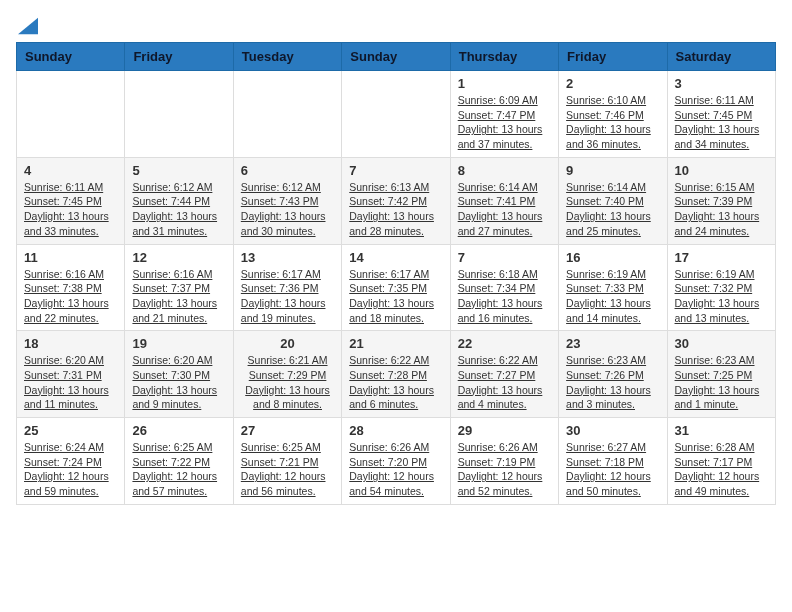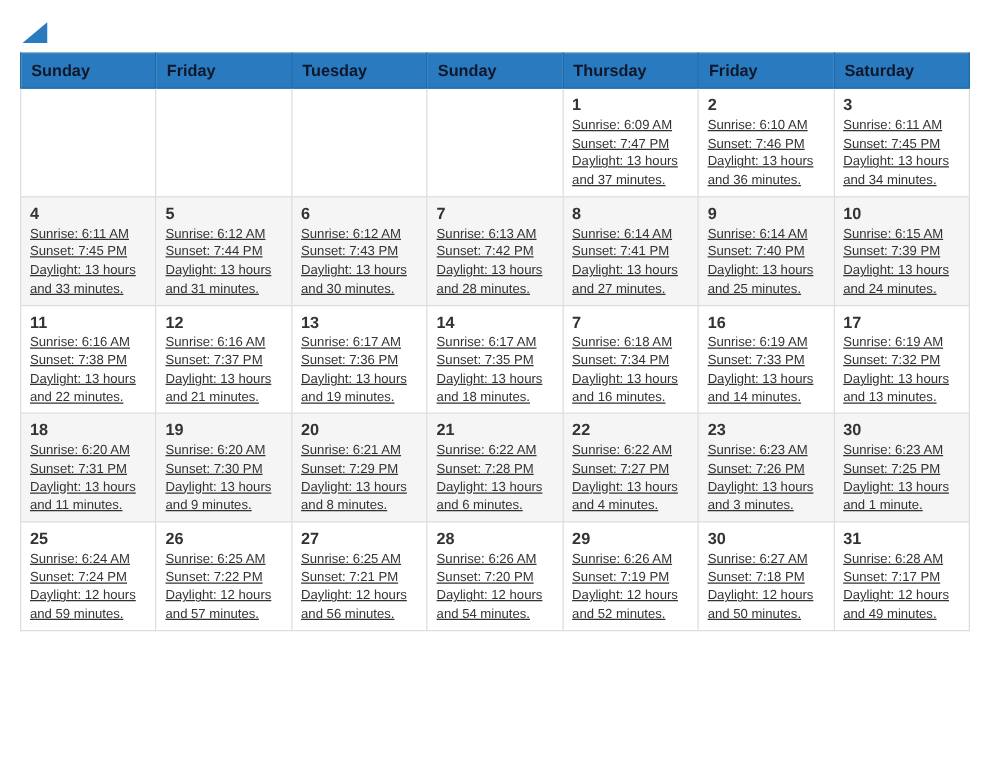--- a/index.html
+++ b/index.html
@@ -194,21 +194,21 @@
 Sunset: 7:32 PM
 Daylight: 13 hours and 13 minutes.</span></td>
       </tr>
       <tr>
         <td style="background: rgb(245, 245, 245);"><span class="day-number">18</span><span class="day-info" style="white-space: pre-line;">Sunrise: 6:20 AM
 Sunset: 7:31 PM
 Daylight: 13 hours and 11 minutes.</span></td>
         <td style="background: rgb(245, 245, 245);"><span class="day-number">19</span><span class="day-info" style="white-space: pre-line;">Sunrise: 6:20 AM
 Sunset: 7:30 PM
 Daylight: 13 hours and 9 minutes.</span></td>
-        <td style="background: rgb(245, 245, 245);"><span class="day-number">20</span><span class="day-info" style="white-space: pre-line;">Sunrise: 6:21 AM
+        <td style="background: rgb(245, 245, 245); text-align: center;"><span class="day-number">20</span><span class="day-info" style="white-space: pre-line;">Sunrise: 6:21 AM
 Sunset: 7:29 PM
 Daylight: 13 hours and 8 minutes.</span></td>
         <td style="background: rgb(245, 245, 245);"><span class="day-number">21</span><span class="day-info" style="white-space: pre-line;">Sunrise: 6:22 AM
 Sunset: 7:28 PM
 Daylight: 13 hours and 6 minutes.</span></td>
         <td style="background: rgb(245, 245, 245);"><span class="day-number">22</span><span class="day-info" style="white-space: pre-line;">Sunrise: 6:22 AM
 Sunset: 7:27 PM
 Daylight: 13 hours and 4 minutes.</span></td>
         <td style="background: rgb(245, 245, 245);"><span class="day-number">23</span><span class="day-info" style="white-space: pre-line;">Sunrise: 6:23 AM
 Sunset: 7:26 PM

